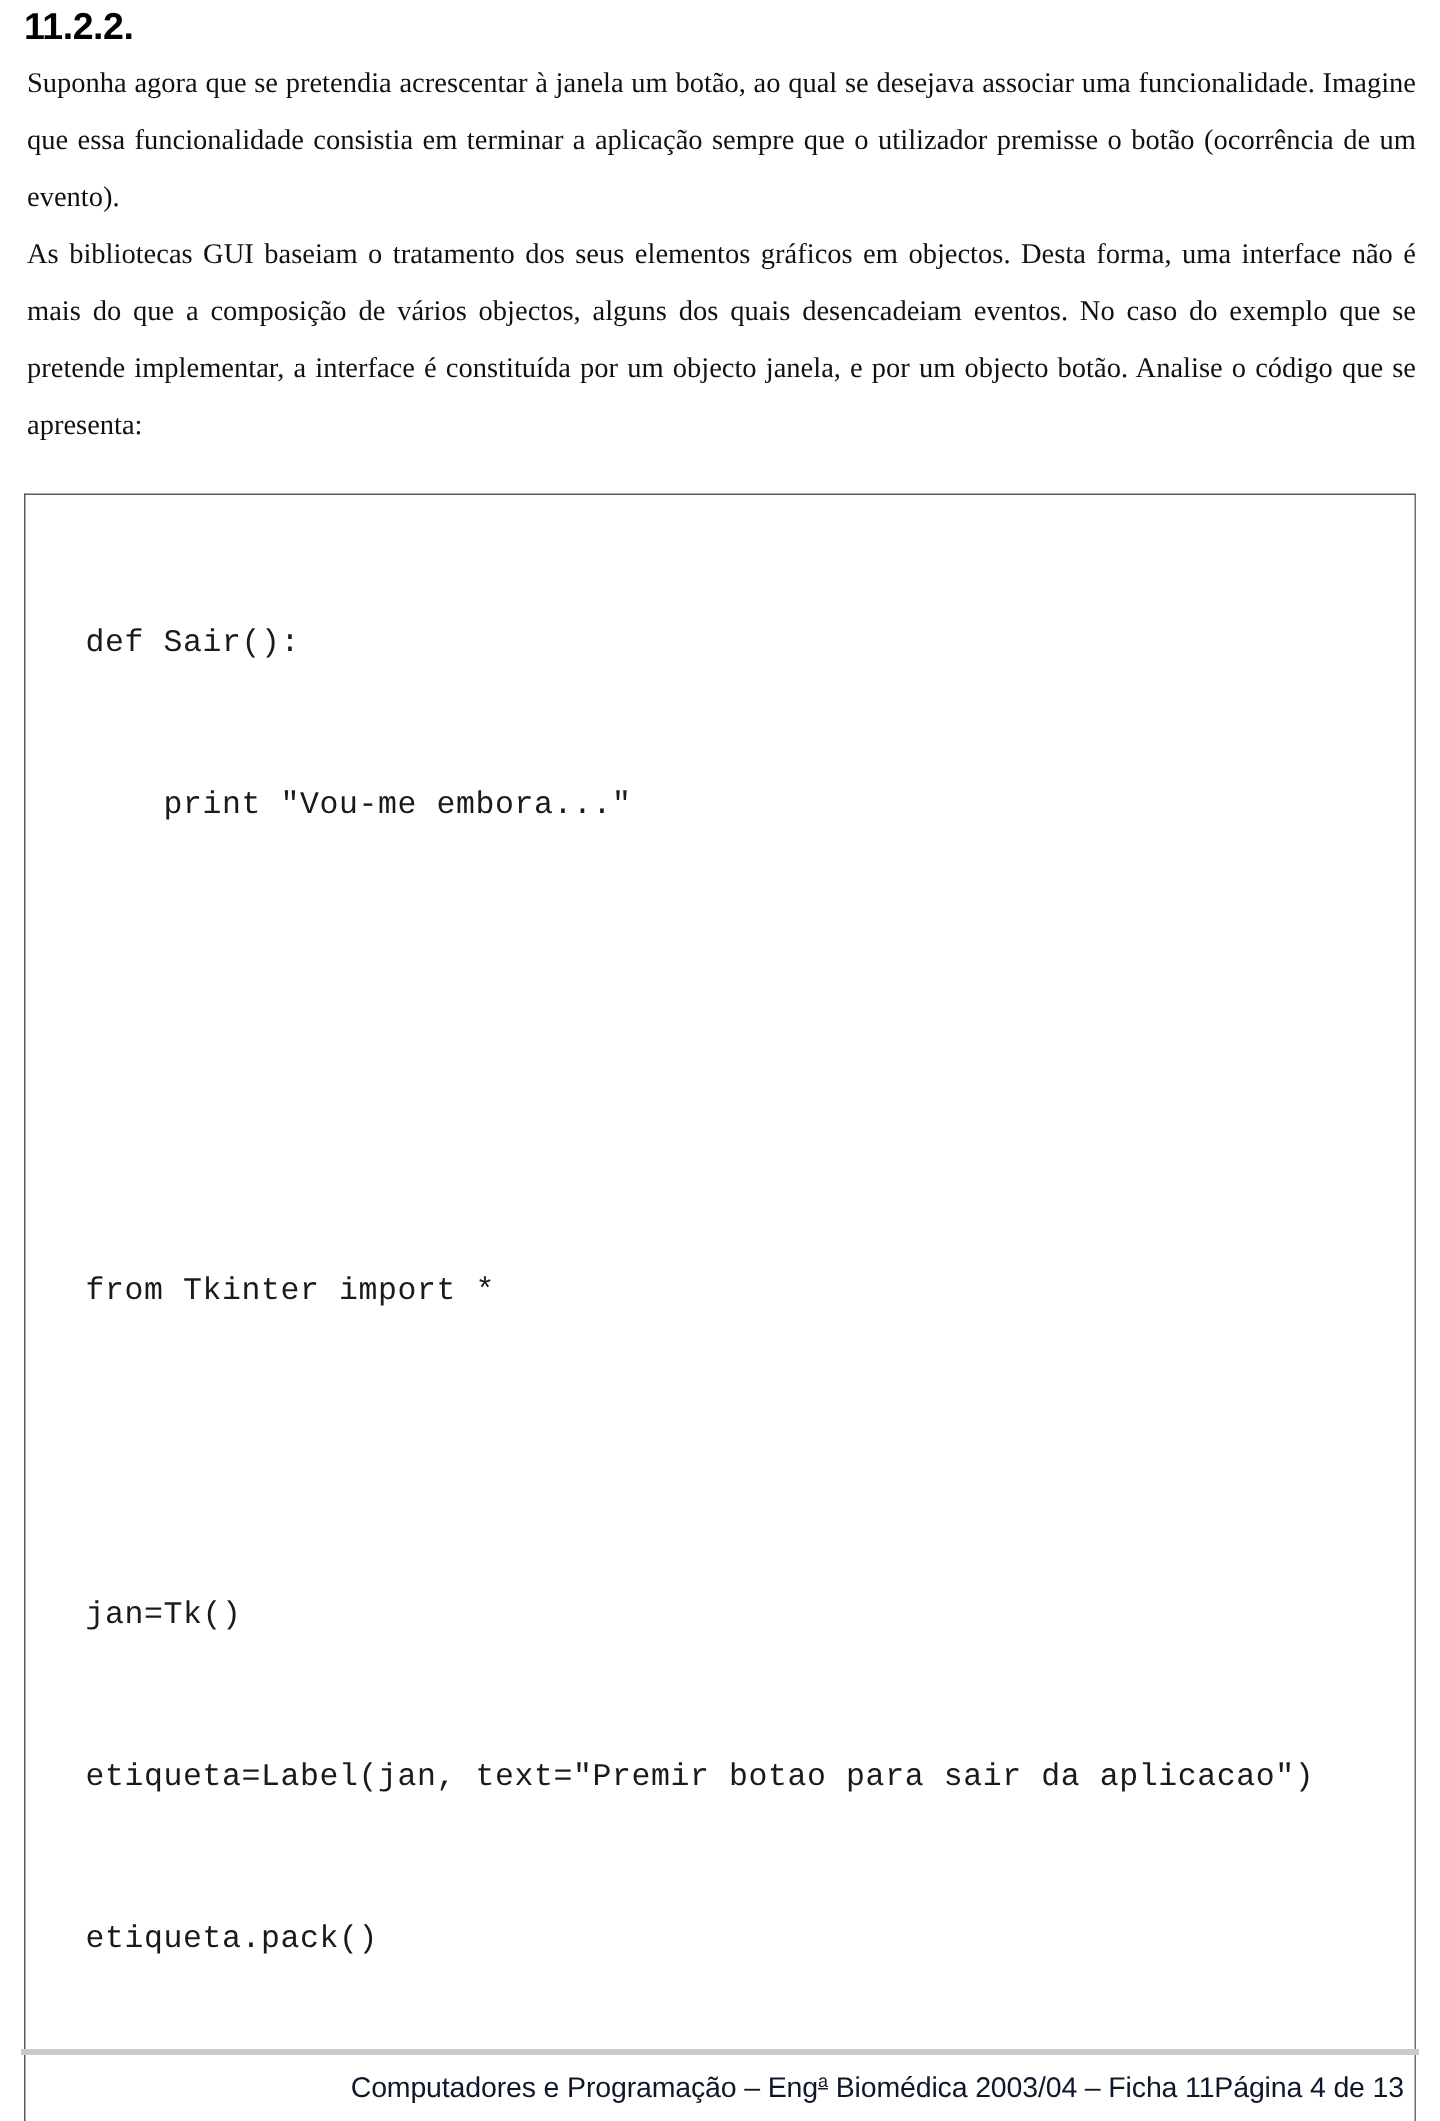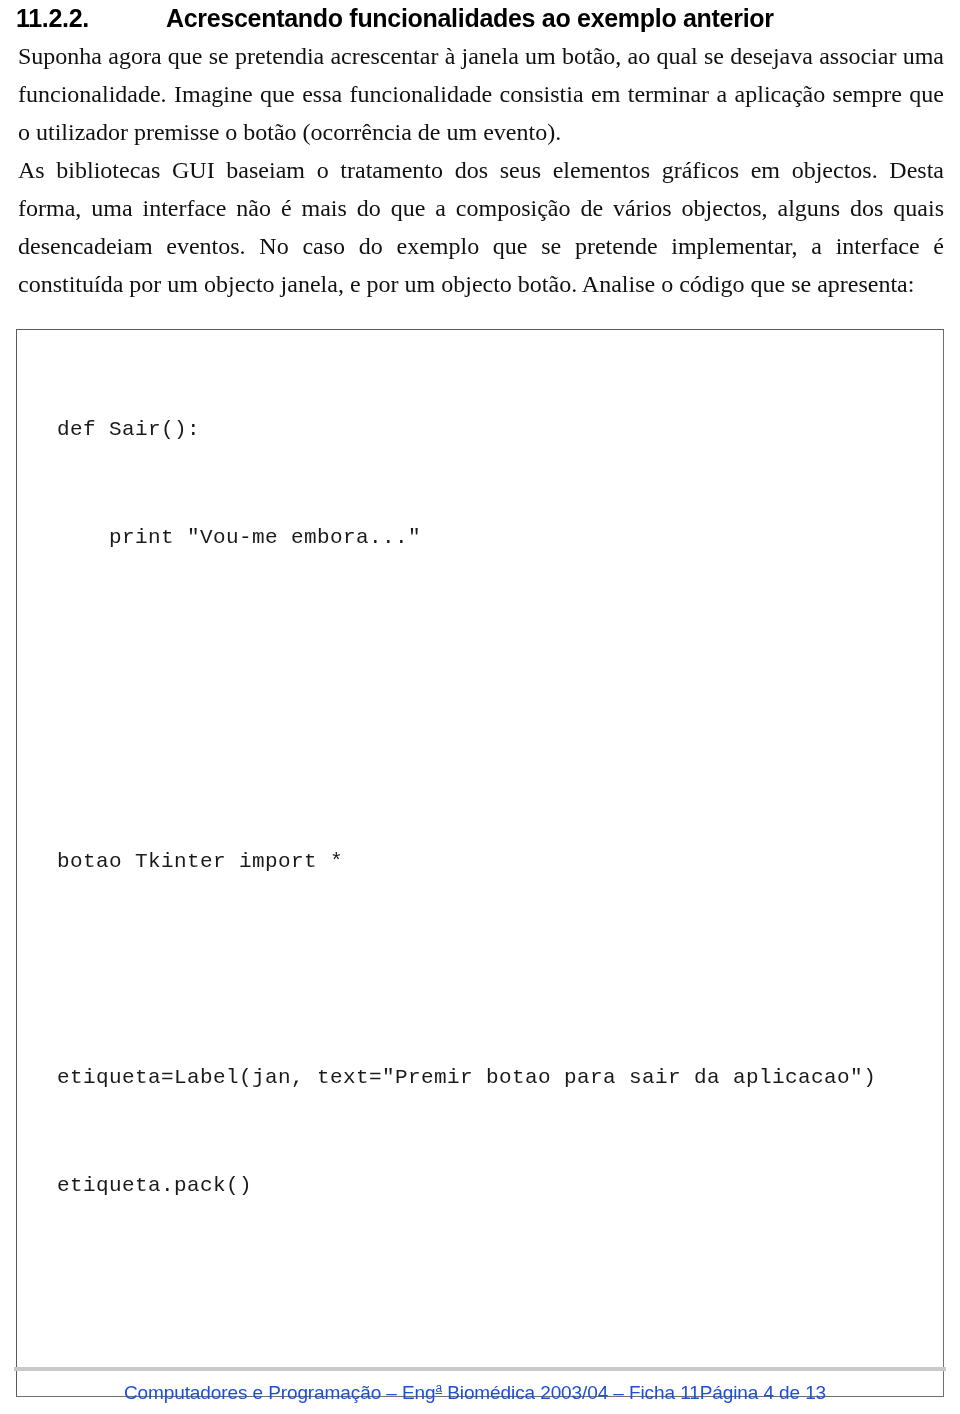--- a/index.html
+++ b/index.html
@@ -40,21 +40,21 @@
     display: inline-block;
   }
   .heading .ttl {
     display: inline-block;
   }
 
   
   p.body {
     margin: 0;
     padding: 0 8px 0 10px;
-    font-size: 24px;
+    font-size: 19px;
     line-height: 38px;
     text-align: justify;
     text-justify: inter-word;
     color: #111;
   }
   p.body.first-block {
     padding-top: 2px;
   }
 
   
@@ -94,57 +94,57 @@
     box-sizing: border-box;
     padding: 0 14px 10px 14px;
   }
   .footer-rule {
     height: 4px;
     background: #c9c9c9;
     margin-bottom: 10px;
   }
   .footer-row {
     display: flex;
-    justify-content: center;
+    justify-content: flex-end;
     align-items: baseline;
     font-family: "Liberation Sans", "DejaVu Sans", sans-serif;
     font-size: 19px;
-    color: #1d4ed8;
+    color: #0f172a;
     letter-spacing: -0.1px;
   }
   .footer-right {
     padding-right: 10px;
   }
   sup.ord {
     font-size: 12px;
     vertical-align: super;
     text-decoration: underline;
   }
 </style>
 </head>
 <body>
 
 <div class="page">
 
   <h1 class="heading">
     <span class="num">11.2.2.</span>
-    <span class="ttl">Acrescentando funcionalidades ao exemplo anterior</span>
   </h1>
 
   <p class="body first-block">Suponha agora que se pretendia acrescentar à janela um botão, ao qual se desejava associar  uma funcionalidade. Imagine que essa funcionalidade consistia em terminar a aplicação sempre que o utilizador premisse o botão (ocorrência de um evento).</p>
 
   <p class="body">As bibliotecas GUI baseiam o tratamento dos seus elementos gráficos em objectos. Desta forma, uma interface não é mais do que a composição de vários objectos, alguns dos quais desencadeiam eventos. No caso do exemplo que se pretende implementar, a interface é constituída por um objecto janela, e por um objecto botão. Analise o código que se apresenta:</p>
 
   <div class="codebox main">
     <span class="ln">def Sair():</span>
     <span class="ln">    print "Vou-me embora..."</span>
     <span class="ln blank"></span>
     <span class="ln blank"></span>
-    <span class="ln">botao Tkinter import *</span>
+    <span class="ln">from Tkinter import *</span>
     <span class="ln blank"></span>
+    <span class="ln">jan=Tk()</span>
     <span class="ln">etiqueta=Label(jan, text="Premir botao para sair da aplicacao")</span>
     <span class="ln">etiqueta.pack()</span>
     
     
     
   </div>
 
   <div class="footer">
     <div class="footer-rule"></div>
     <div class="footer-row">

